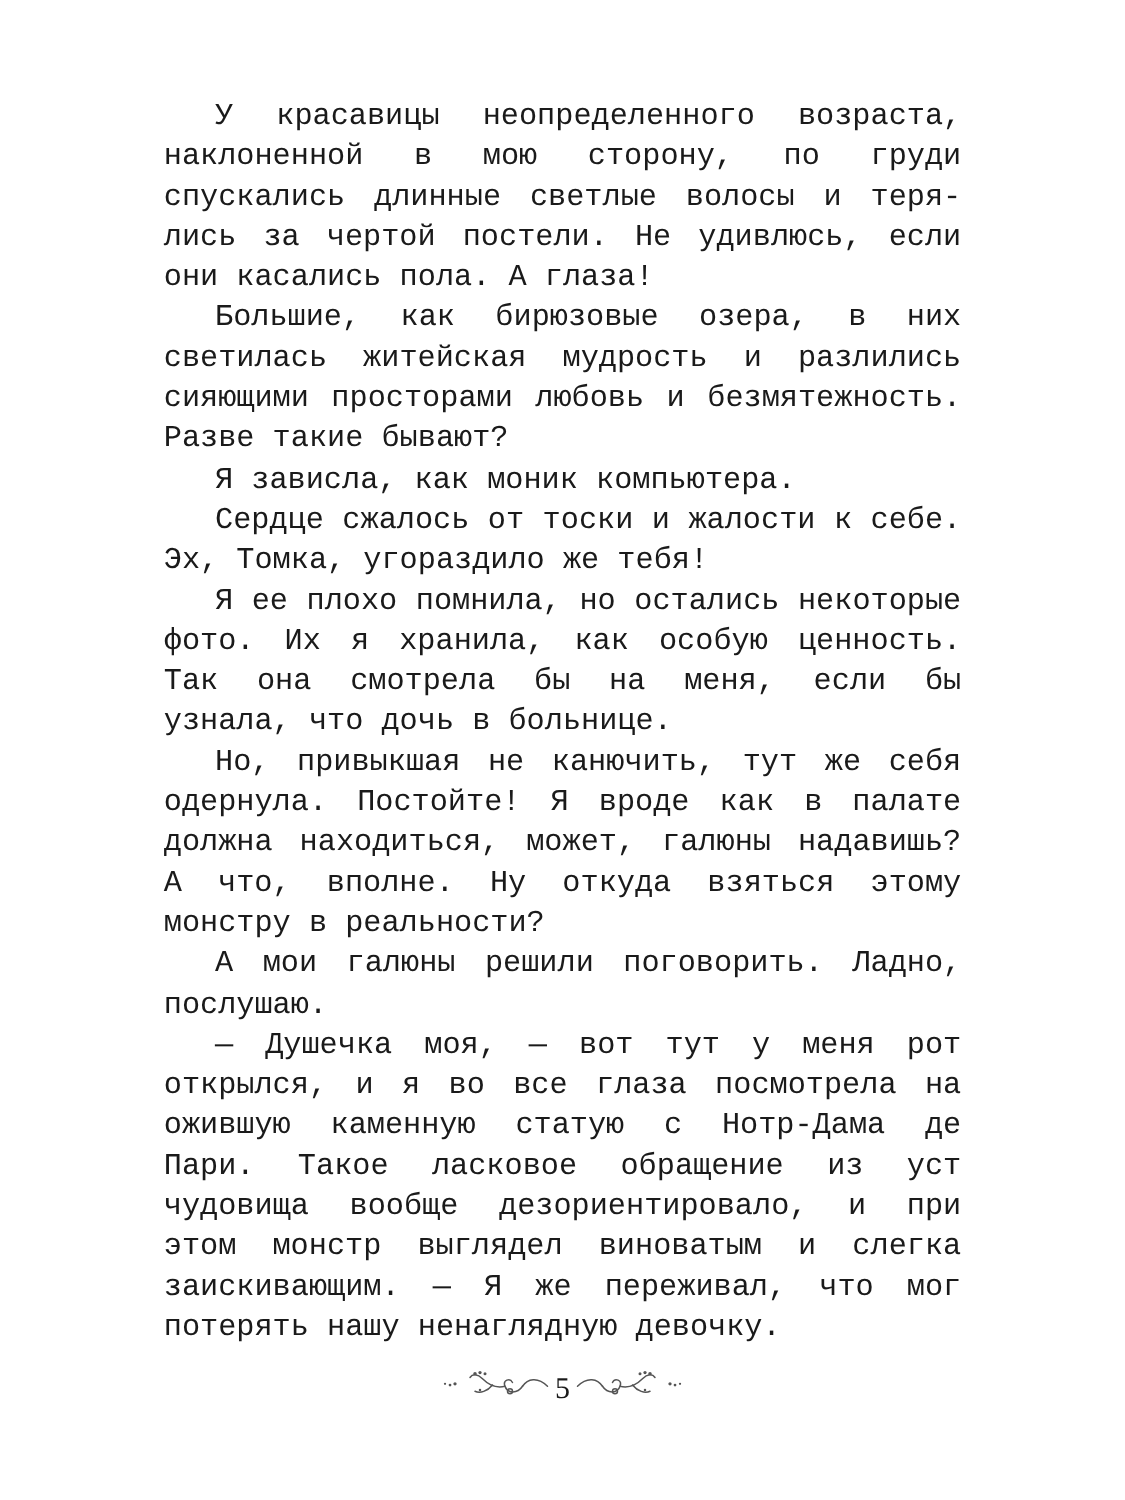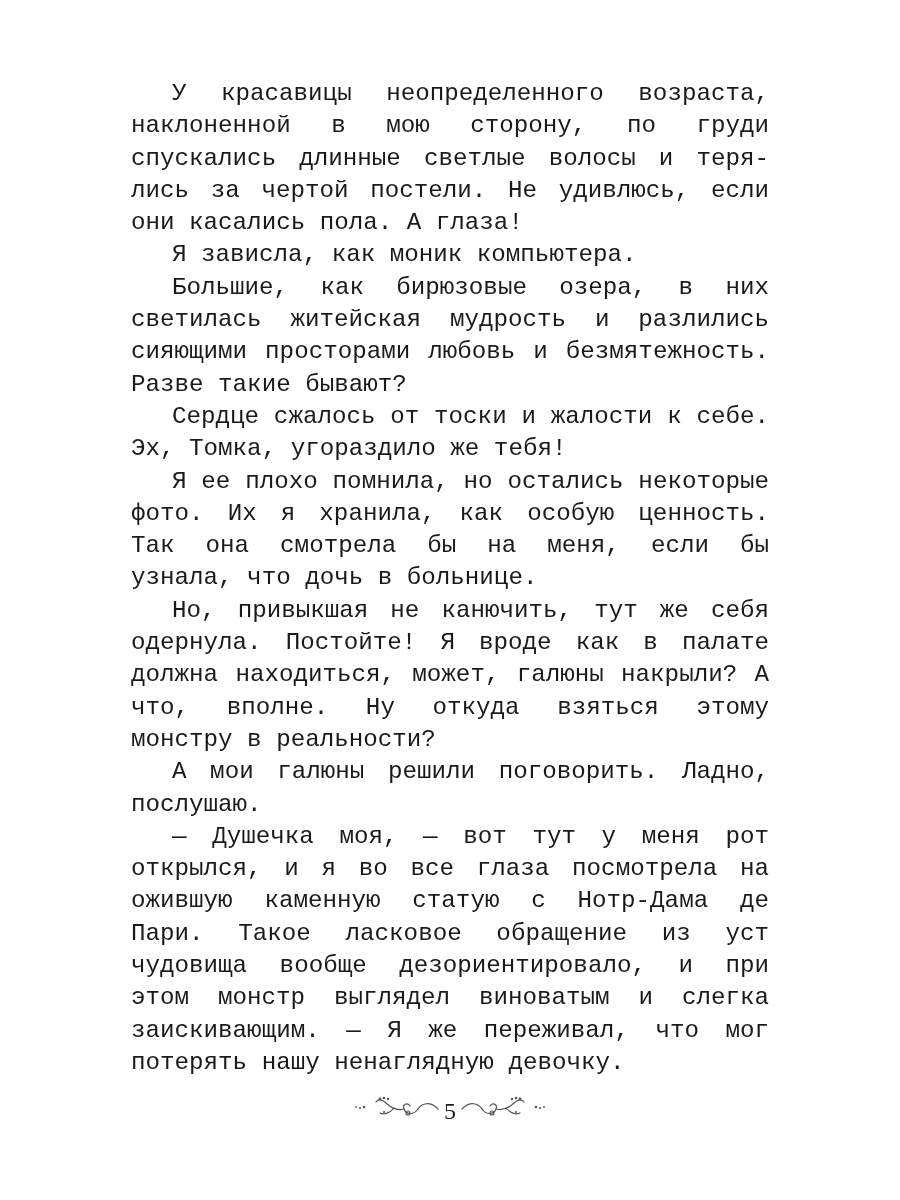--- a/index.html
+++ b/index.html
@@ -21,25 +21,25 @@
   .pagenum {
     font-family: "Liberation Serif", "DejaVu Serif", serif; font-size: 24px; color: #1a1a1a;
     margin: 6px 4px 0 4px;
   }
 </style>
 </head>
 <body>
 
 <div class="page">
   <p>У красавицы неопределенного возраста, наклоненной в мою сторону, по груди спускались длинные светлые волосы и теря­лись за чертой постели. Не удивлюсь, если они касались пола. А глаза!</p>
+  <p>Большие, как бирюзовые озера, в них светилась житейская мудрость и разлились сияющими просторами любовь и безмя­тежность. Разве такие бывают?</p>
   <p>Я зависла, как моник компьютера.</p>
-  <p>Большие, как бирюзовые озера, в них светилась житейская мудрость и разлились сияющими просторами любовь и безмя­тежность. Разве такие бывают?</p>
   <p>Сердце сжалось от тоски и жалости к себе. Эх, Томка, уго­раздило же тебя!</p>
   <p>Я ее плохо помнила, но остались некоторые фото. Их я хра­нила, как особую ценность. Так она смотрела бы на меня, если бы узнала, что дочь в больнице.</p>
-  <p>Но, привыкшая не канючить, тут же себя одернула. Постой­те! Я вроде как в палате должна находиться, может, галюны на­крыли? А что, вполне. Ну откуда взяться этому монстру в реаль­ности?</p>
+  <p>Но, привыкшая не канючить, тут же себя одернула. Постой­те! Я вроде как в палате должна находиться, может, галюны на­давишь? А что, вполне. Ну откуда взяться этому монстру в реаль­ности?</p>
   <p>А мои галюны решили поговорить. Ладно, послушаю.</p>
   <p>— Душечка моя, — вот тут у меня рот открылся, и я во все глаза посмотрела на ожившую каменную статую с Нотр-Дама де Пари. Такое ласковое обращение из уст чудовища вообще дезо­риентировало, и при этом монстр выглядел виноватым и слегка заискивающим. — Я же переживал, что мог потерять нашу не­наглядную девочку.</p>
 </div>
 
 <div class="footer">
   <svg class="orn" viewBox="0 0 90 30">
     <g fill="none" stroke="#555" stroke-width="1.2" stroke-linecap="round">
       <path d="M88 16 C80 8, 72 10, 68 16"></path>
       <path d="M68 16 C64 22, 56 22, 54 16 C52 11, 58 9, 60 13"></path>
       <path d="M54 16 C46 18, 40 14, 36 10 C32 6, 28 6, 26 9"></path>

